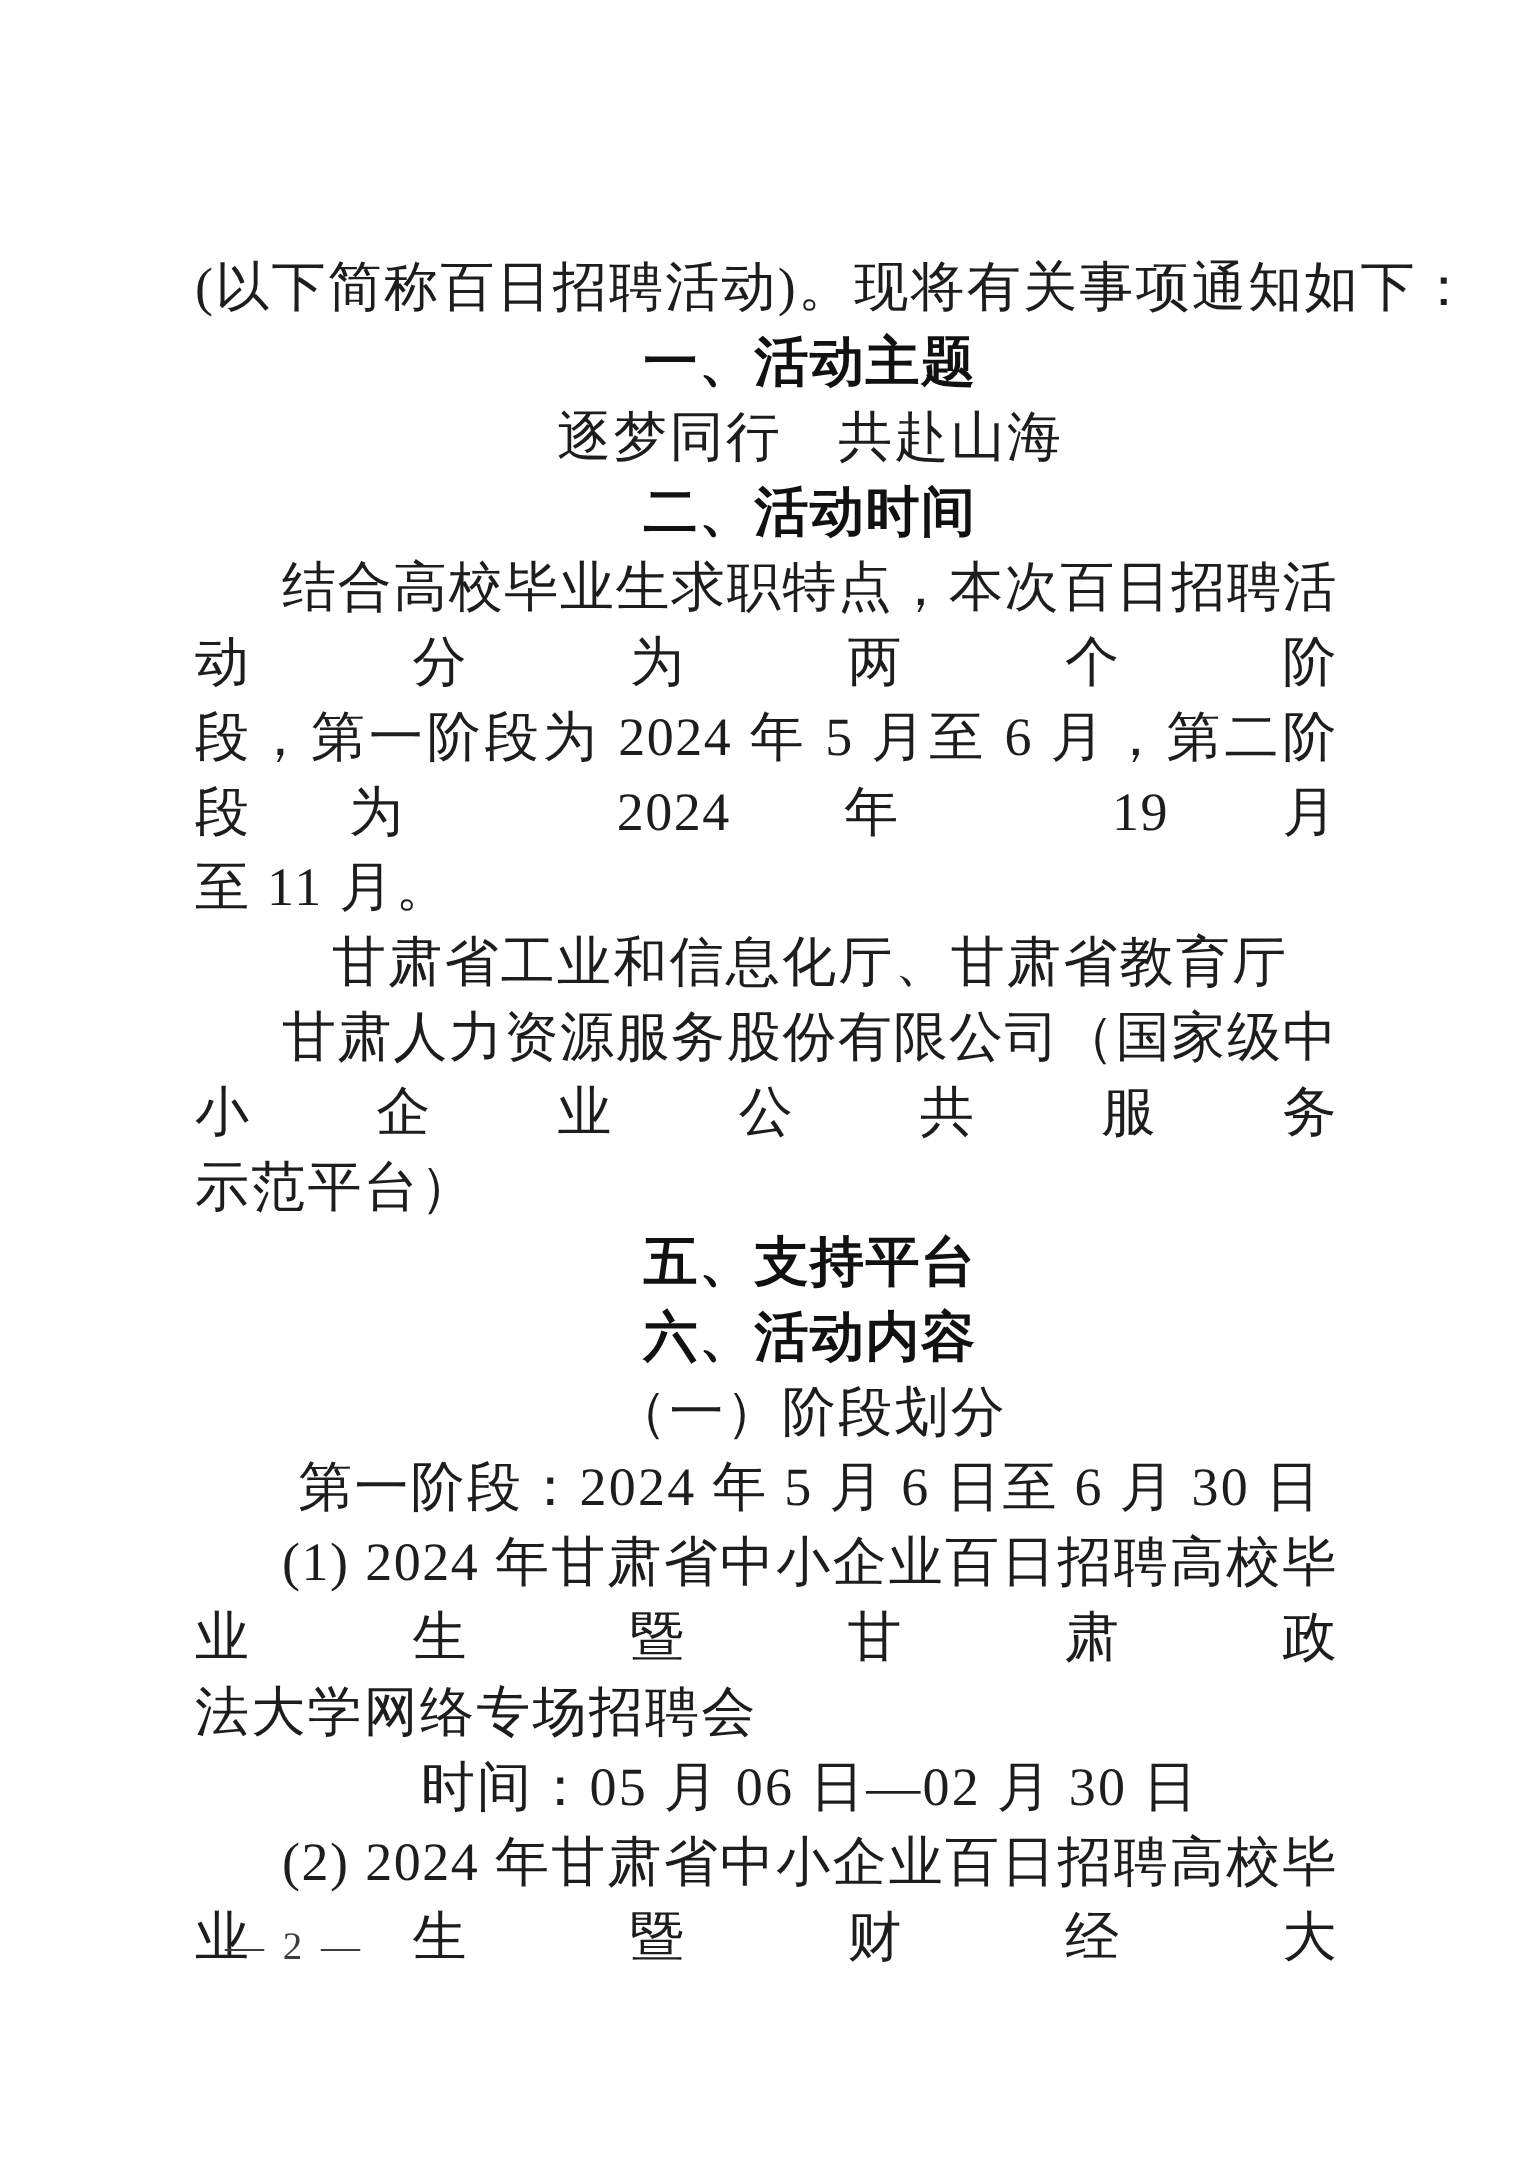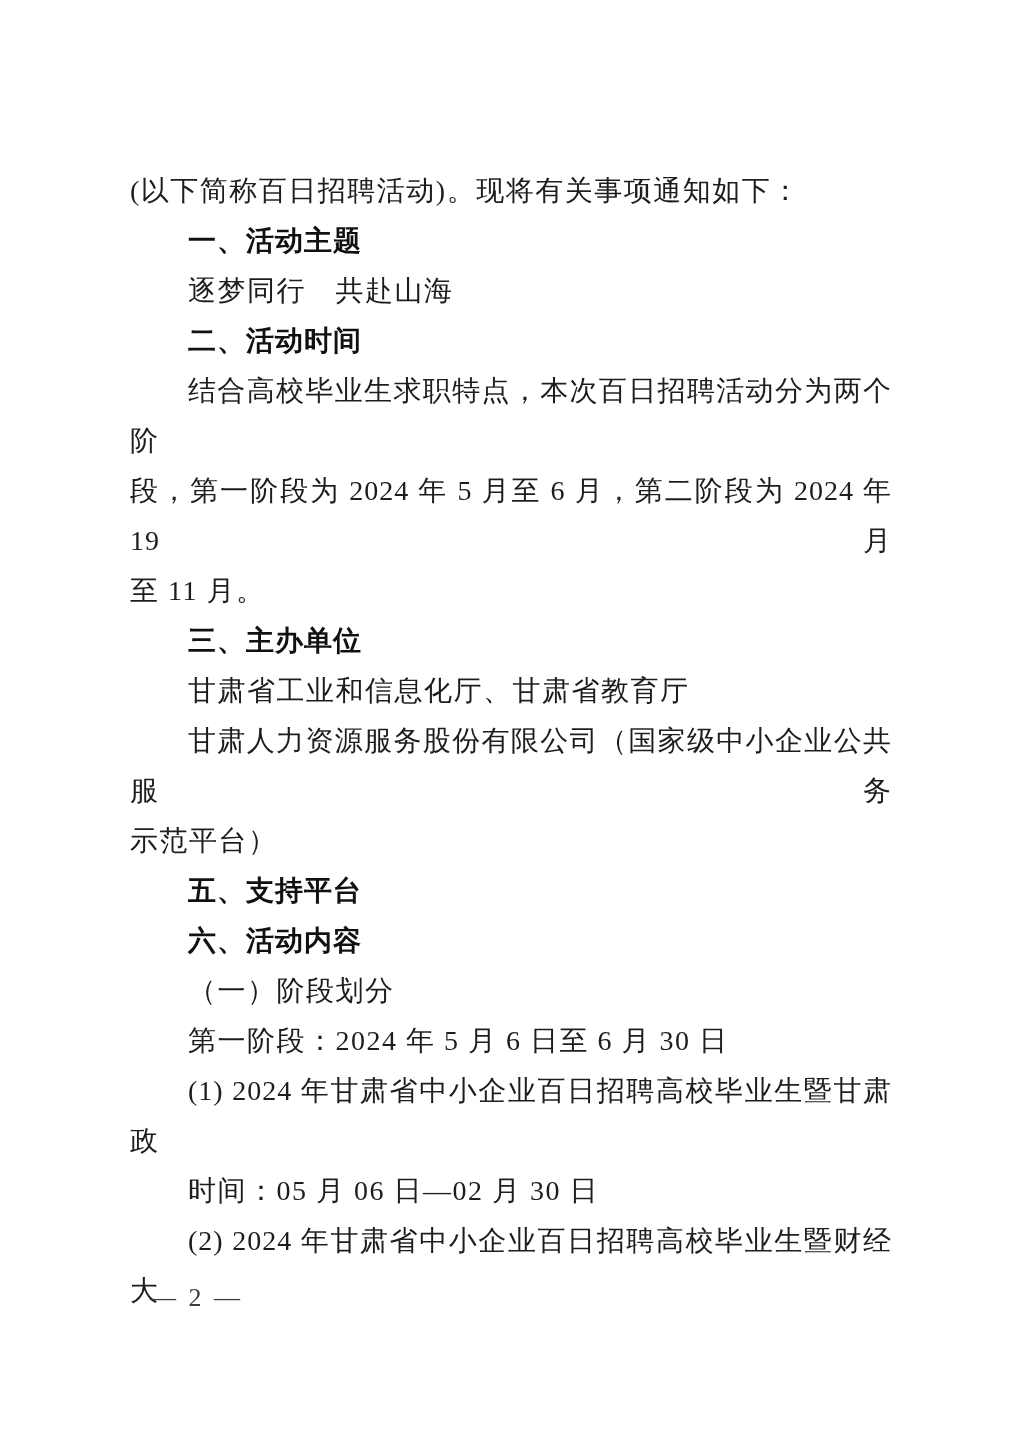--- a/index.html
+++ b/index.html
@@ -16,28 +16,29 @@
     font-family: "Liberation Serif", "DejaVu Serif", serif;
     color: #1d1d1d;
   }
   .content {
     position: absolute;
     left: 130px;
     top: 166px;
     width: 762px;
   }
   .line {
-    font-size: 28px;
+    font-size: 36px;
     line-height: 50px;
     letter-spacing: 1.5px;
     white-space: nowrap;
     color: #1d1d1d;
   }
   .line.indent {
     text-indent: 58px;
+    text-align: center;
   }
   .line.stretch {
     white-space: normal;
     text-align: justify;
     text-align-last: justify;
     letter-spacing: 1px;
   }
   .line.heading {
     font-family: "Liberation Sans", "DejaVu Sans", sans-serif;
     font-weight: 700;
@@ -60,26 +61,26 @@
 
 <div class="page">
   <div class="content">
     <div class="line">(以下简称百日招聘活动)。现将有关事项通知如下：</div>
     <div class="line heading indent">一、活动主题</div>
     <div class="line indent">逐梦同行　共赴山海</div>
     <div class="line heading indent">二、活动时间</div>
     <div class="line indent stretch">结合高校毕业生求职特点，本次百日招聘活动分为两个阶</div>
     <div class="line stretch">段，第一阶段为 2024 年 5 月至 6 月，第二阶段为 2024 年 19 月</div>
     <div class="line">至 11 月。</div>
-    <div class="line heading indent">三、主办单位</div>
     <div class="line indent">甘肃省工业和信息化厅、甘肃省教育厅</div>
     <div class="line indent stretch">甘肃人力资源服务股份有限公司（国家级中小企业公共服务</div>
     <div class="line">示范平台）</div>
     <div class="line heading indent">五、支持平台</div>
     <div class="line heading indent">六、活动内容</div>
     <div class="line indent">（一）阶段划分</div>
     <div class="line indent">第一阶段：2024 年 5 月 6 日至 6 月 30 日</div>
     <div class="line indent stretch">(1) 2024 年甘肃省中小企业百日招聘高校毕业生暨甘肃政</div>
+    <div class="line">法大学网络专场招聘会</div>
     <div class="line indent">时间：05 月 06 日—02 月 30 日</div>
     <div class="line indent stretch">(2) 2024 年甘肃省中小企业百日招聘高校毕业生暨财经大</div>
   </div>
   <div class="footer">— 2 —</div>
 </div>
 
 </body></html>

